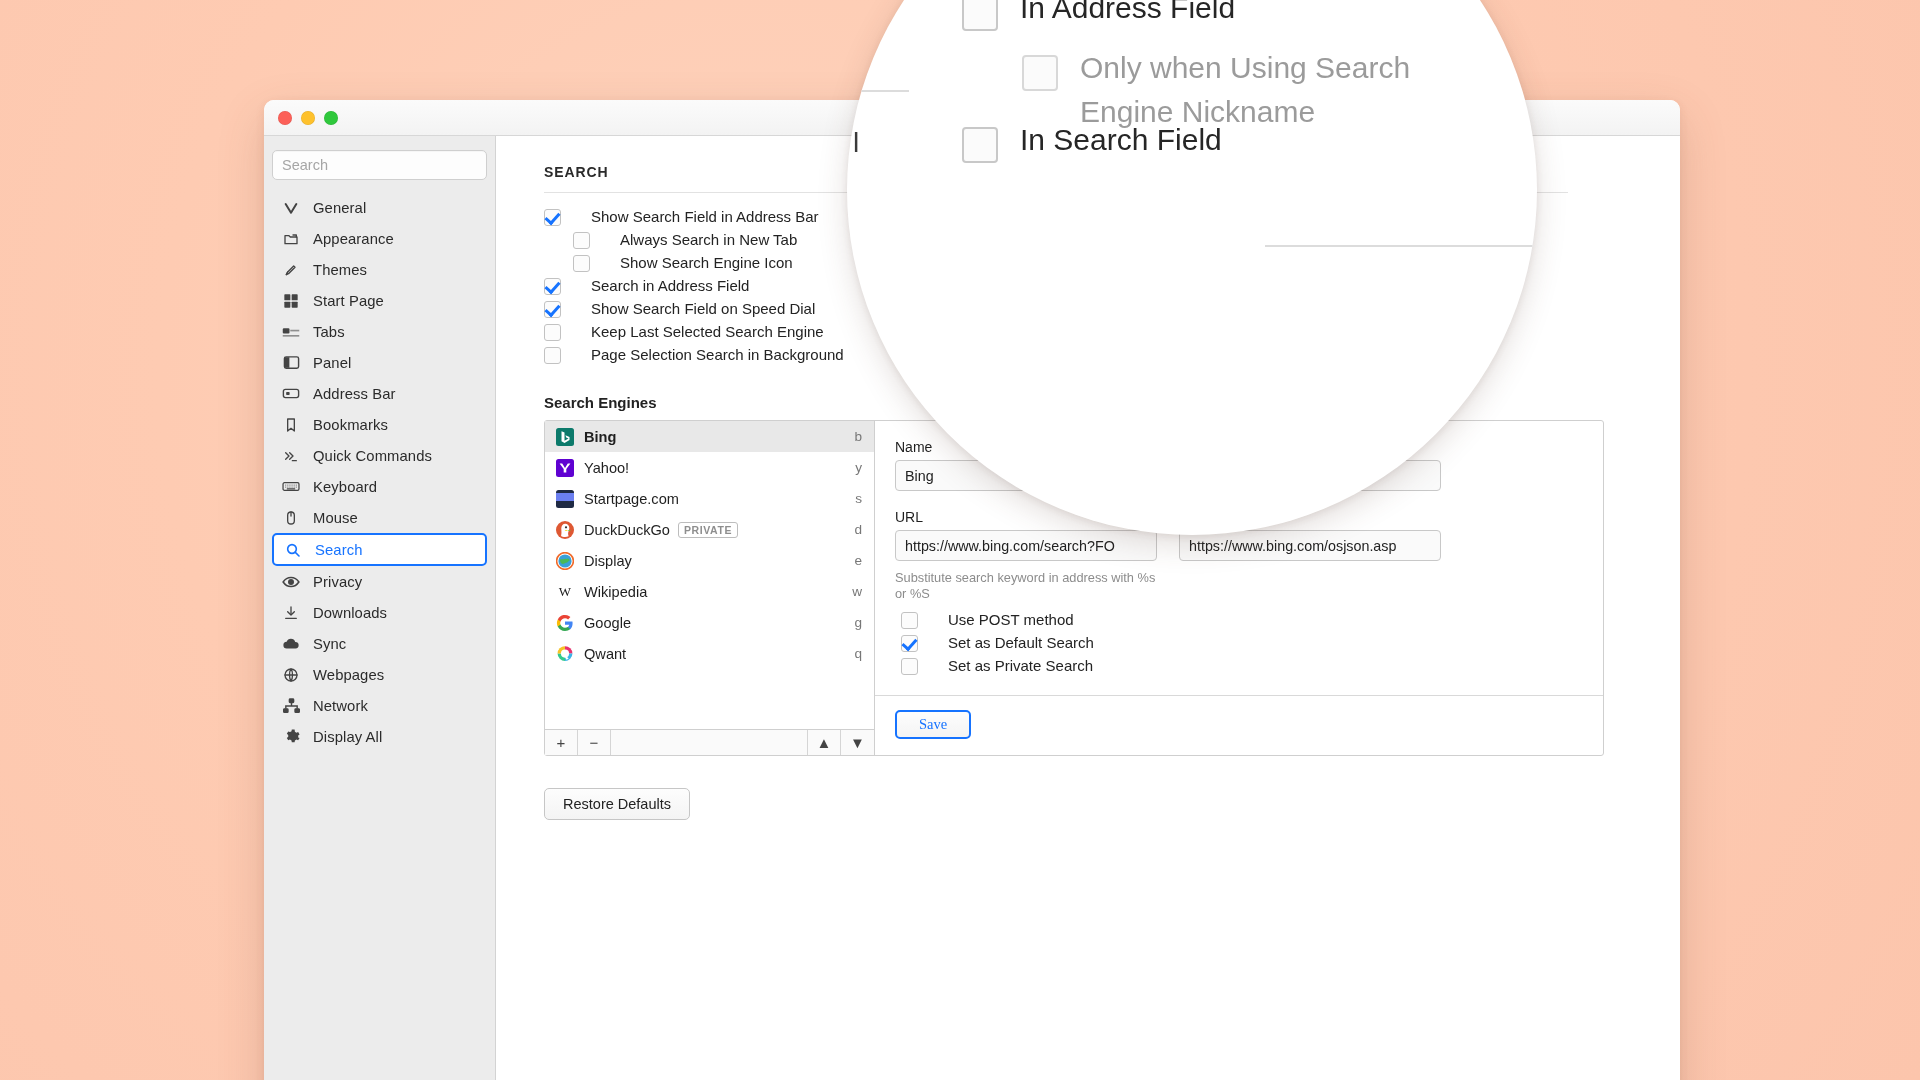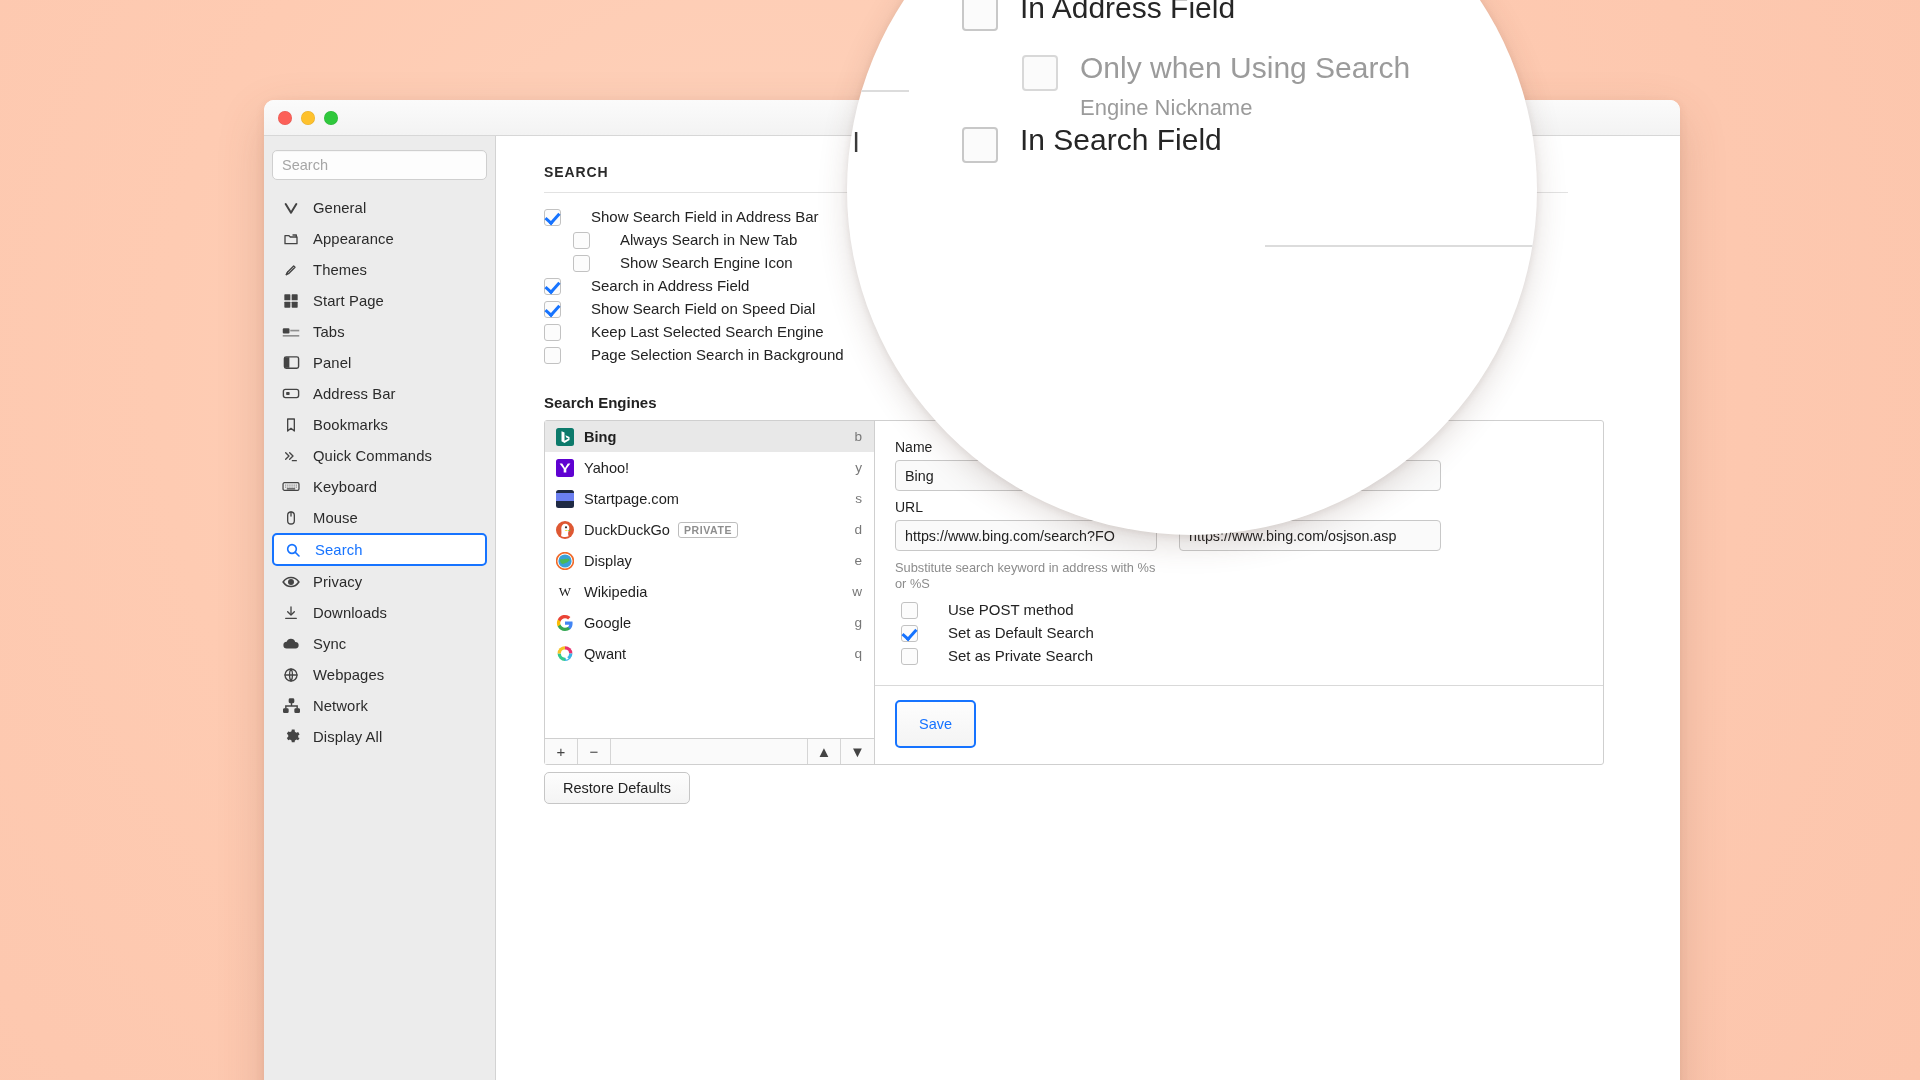--- a/index.html
+++ b/index.html
@@ -156,22 +156,22 @@
   }
   .fhint { font-size: 12.8px; color: #8c8c8c; line-height: 16px; margin: 9px 0 8px 0; max-width: 262px; }
   .form-foot { border-top: 1px solid #d9d9d9; padding: 14px 20px 16px 20px; }
   .btn {
     font-family: "Liberation Sans", sans-serif;
     font-size: 14.5px;
     background: linear-gradient(#fdfdfd,#f4f4f4);
     border: 1px solid #c6c6c6; border-radius: 5px;
     padding: 7px 18px; color: #222;
   }
-  .btn.primary { border: 2px solid #1673ff; color: #1673ff; padding: 14px 22px; }
-  .restore-wrap { margin-top: 7px; }
+  .btn.primary { border: 2px solid #1673ff; color: #1673ff; padding: 4px 22px; font-family: Liberation Serif, serif; }
+  .restore-wrap { margin-top: 32px; }
 
   
   .mag {
     position: absolute;
     left: 847px; top: -155px;
     width: 690px; height: 690px;
     border-radius: 50%;
     background: #fff;
     box-shadow: 0 10px 30px rgba(90,60,45,.17), 0 2px 7px rgba(90,60,45,.10);
     overflow: hidden;
@@ -543,21 +543,21 @@
                 <div class="fcell">
                   <div class="flabel">Name</div>
                   <input class="finput" type="text" value="Bing" style="">
                 </div>
                 <div class="fcell">
                   <div class="flabel">Nickname</div>
                   <input class="finput" type="text" value="b" style="">
                 </div>
               </div>
 
-              <div class="frow" style="margin-top:8px;">
+              <div class="frow" style="margin-top:18px;">
                 <div class="fcell">
                   <div class="flabel">URL</div>
                   <input class="finput" type="text" value="https://www.bing.com/search?FO" style="">
                 </div>
                 <div class="fcell">
                   <div class="flabel">Suggest URL</div>
                   <input class="finput" type="text" value="https://www.bing.com/osjson.asp" style="">
                 </div>
               </div>
 
@@ -600,17 +600,17 @@
   <div class="mag-inner" id="mag-inner">
     <div class="mag-line" style="left:0;top:245px;width:62px;height:2px;"></div>
 
     <div class="mag-line" style="left:418px;top:400px;width:272px;height:2px;"></div>
   <div class="mag-frag" style="left: 6px; top: 196px; font-size: 28px; color: rgb(58, 58, 58);">o</div>
       <div class="mag-frag" style="left: 6px; top: 282px; font-size: 28px; color: rgb(58, 58, 58);">l</div>
       <div class="mag-cb" style="left: 115px; top: 150px;"></div>
       <div class="mag-frag" style="left: 173px; top: 146px; font-size: 30px; color: rgb(38, 38, 38);">In Address Field</div>
       <div class="mag-cb" style="left: 175px; top: 210px; border-color: rgb(216, 216, 216);"></div>
       <div class="mag-frag" style="left: 233px; top: 206px; font-size: 30px; color: rgb(155, 155, 155);">Only when Using Search</div>
-      <div class="mag-frag" style="left: 233px; top: 250px; font-size: 22px; color: rgb(155, 155, 155);">Engine Nickname</div>
+      <div class="mag-frag" style="left: 233px; top: 250px; font-size: 30px; color: rgb(155, 155, 155);">Engine Nickname</div>
       <div class="mag-cb" style="left: 115px; top: 282px;"></div>
       <div class="mag-frag" style="left: 173px; top: 278px; font-size: 30px; color: rgb(38, 38, 38);">In Search Field</div>
     </div>
 </div>
 
 </body></html>

